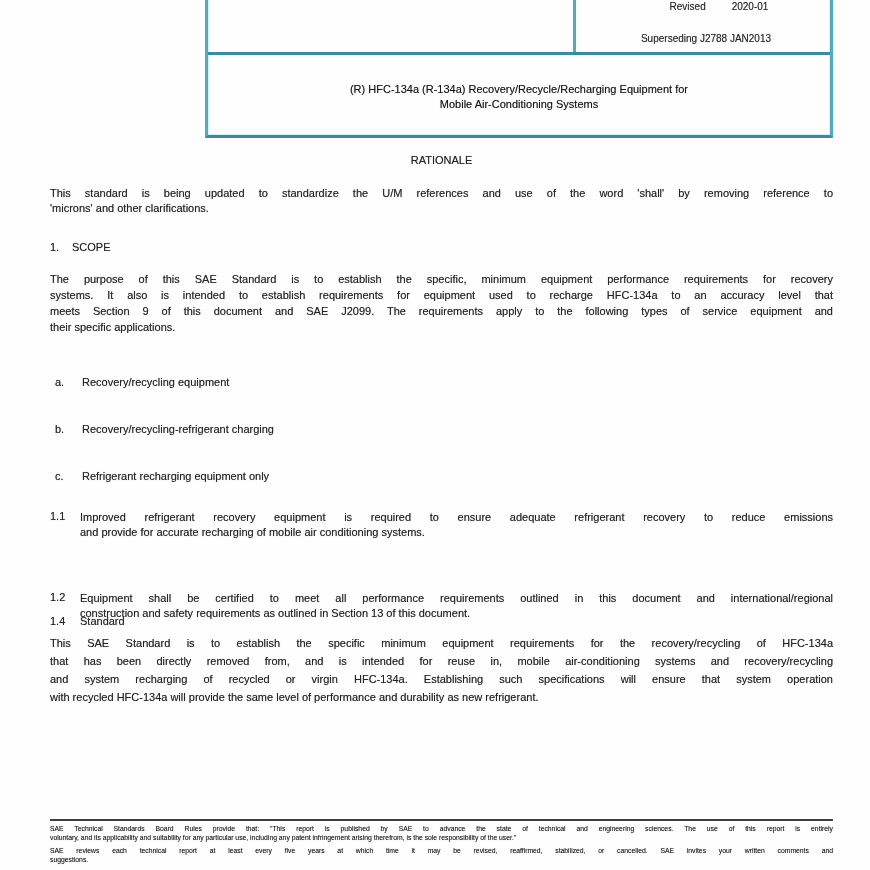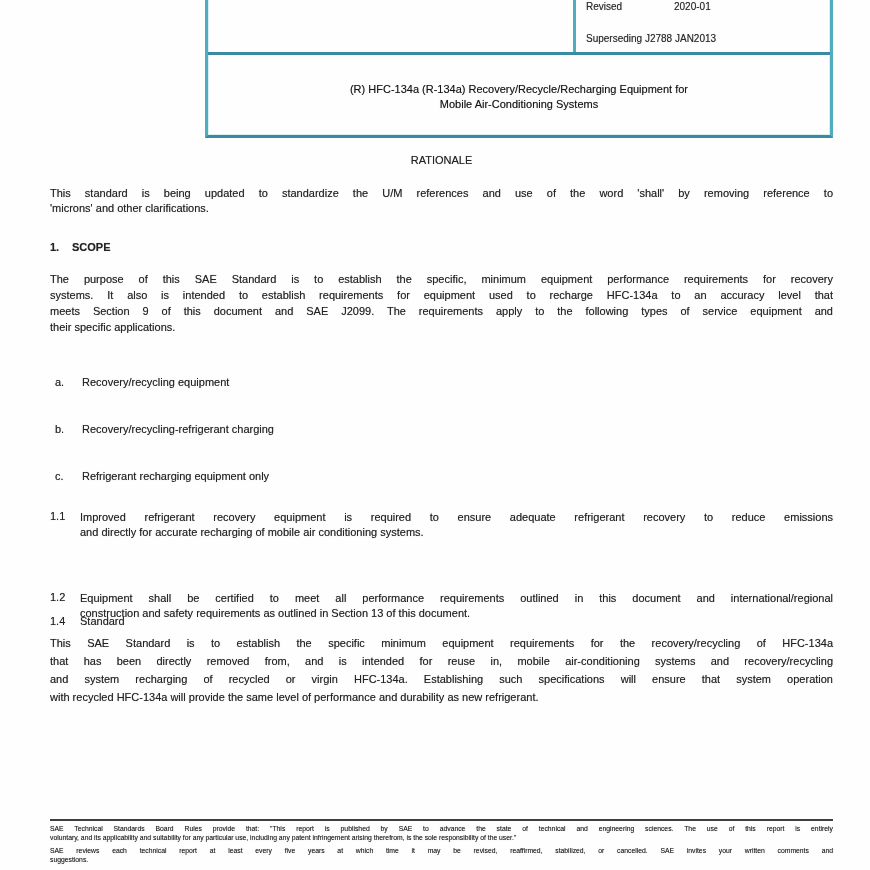--- a/index.html
+++ b/index.html
@@ -26,21 +26,21 @@
   }
   .header-top-row{
     position:relative; width:100%; height:59px;
     border-bottom:3px solid #3a8ba1;
   }
   .meta-cell{
     position:absolute; left:365px; top:0; bottom:0; right:0;
     border-left:3px solid #4fadbf;
     font-size:10px; color:#2b2b2b;
   }
-  .meta-row{ position:absolute; left:10px; right:4px; white-space:nowrap;}
+  .meta-row{ position:absolute; left:10px; right:4px; white-space:nowrap;text-align:center;}
   .meta-row.r1{ top:5px; }
   .meta-row.r2{ top:37px; }
   .meta-label{ display:inline-block; width:88px; }
   .title-cell{
     position:absolute; left:0; right:0; top:62px; bottom:0;
     text-align:center; font-size:11px; line-height:15px; color:#161616;
     padding-top:24px;
   }
 
   
@@ -89,21 +89,21 @@
       <div>Mobile Air-Conditioning Systems</div>
     </div>
   </div>
 
   <div class="block center txt" style="top:154px;">RATIONALE</div>
   <div class="block lh15 txt" style="top:186px;">
     <span class="jline">This standard is being updated to standardize the U/M references and use of the word 'shall' by removing reference to</span>
     <span class="jlast">'microns' and other clarifications.</span>
   </div>
 
-  <div class="block sec-heading txt" style="top:241px;font-weight:bold;">
+  <div class="block sec-heading txt" style="top:241px;">
     <span class="num">1.</span><span>SCOPE</span>
   </div>
   <div class="block lh16 txt" style="top:271px;">
     <span class="jline">The purpose of this SAE Standard is to establish the specific, minimum equipment performance requirements for recovery</span>
     <span class="jline">systems. It also is intended to establish requirements for equipment used to recharge HFC-134a to an accuracy level that</span>
     <span class="jline">meets Section 9 of this document and SAE J2099. The requirements apply to the following types of service equipment and</span>
     <span class="jlast">their specific applications.</span>
   </div>
 
   <div class="block list-item txt" style="top:376px;">
@@ -112,21 +112,21 @@
   <div class="block list-item txt" style="top:411px;">
     <span class="marker">b.</span><span>Recovery/recycling-refrigerant charging</span>
   </div>
   <div class="block list-item txt" style="top:446px;">
     <span class="marker">c.</span><span>Refrigerant recharging equipment only</span>
   </div>
 
   <div class="block hang lh15 txt" style="top:474px;">
     <span class="num">1.1</span>
     <span class="jline">Improved refrigerant recovery equipment is required to ensure adequate refrigerant recovery to reduce emissions</span>
-    <span class="jlast">and directly for accurate recharging of mobile air conditioning systems.</span>
+    <span class="jlast">and provide for accurate recharging of mobile air conditioning systems.</span>
   </div>
 
   <div class="block hang lh15 txt" style="top:525px;">
     <span class="num">1.2</span>
     <span class="jline">Equipment shall be certified to meet all performance requirements outlined in this document and international/regional</span>
     <span class="jlast">construction and safety requirements as outlined in Section 13 of this document.</span>
   </div>
 
 
   <div class="block sec-heading4 txt" style="top:606px;">

